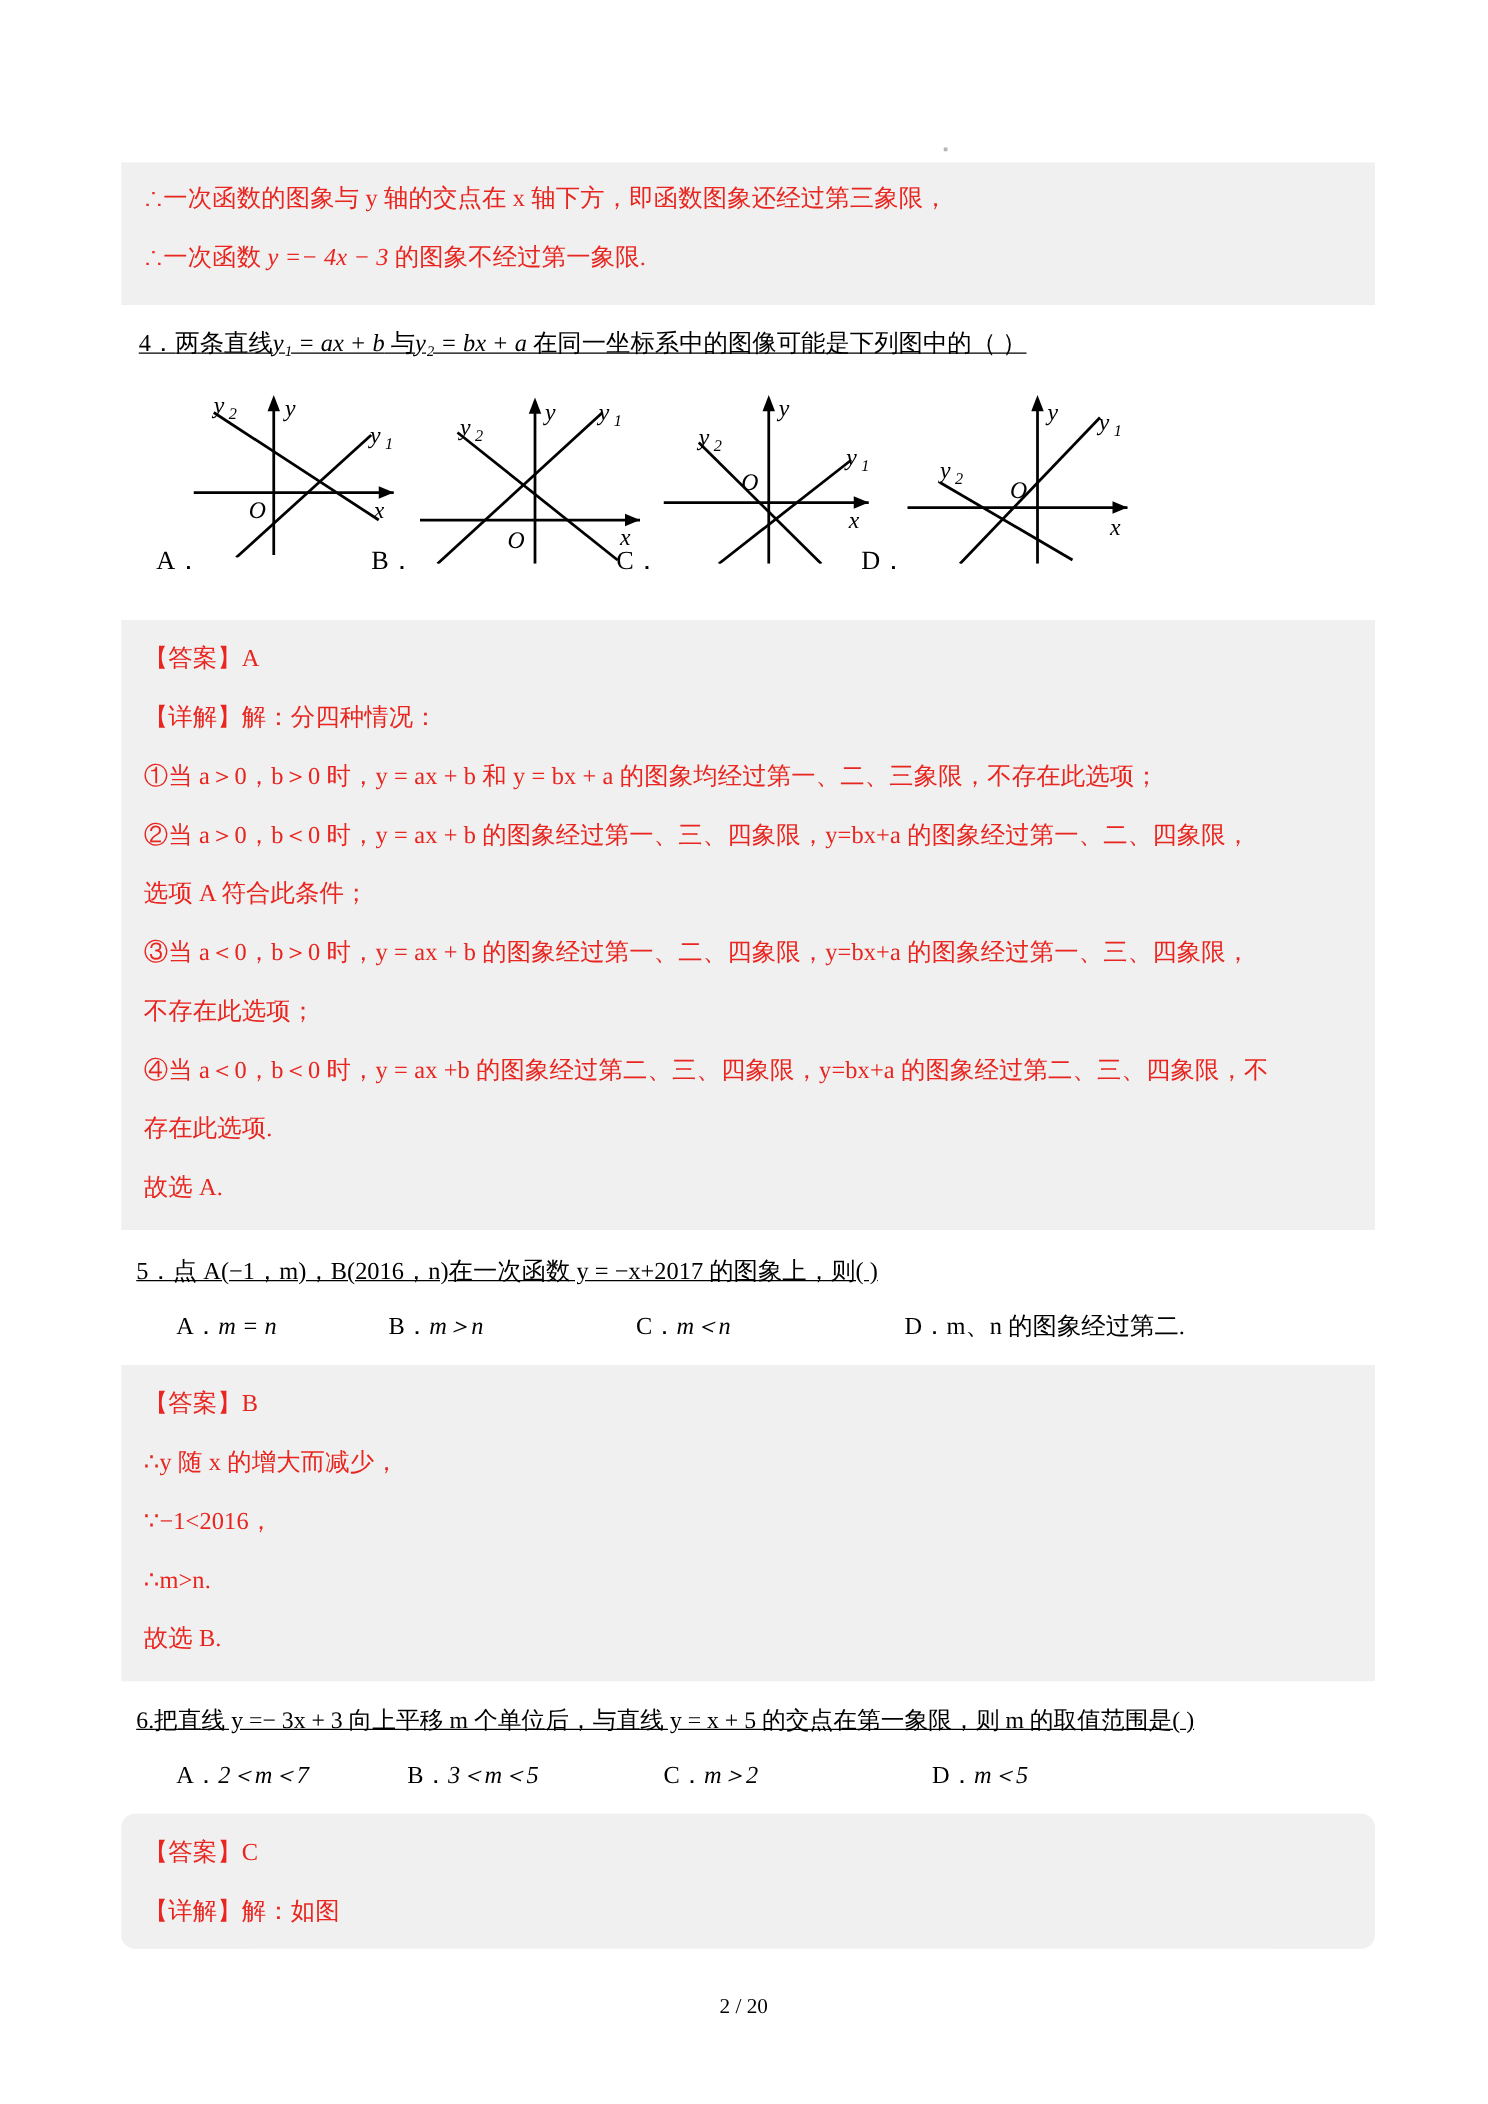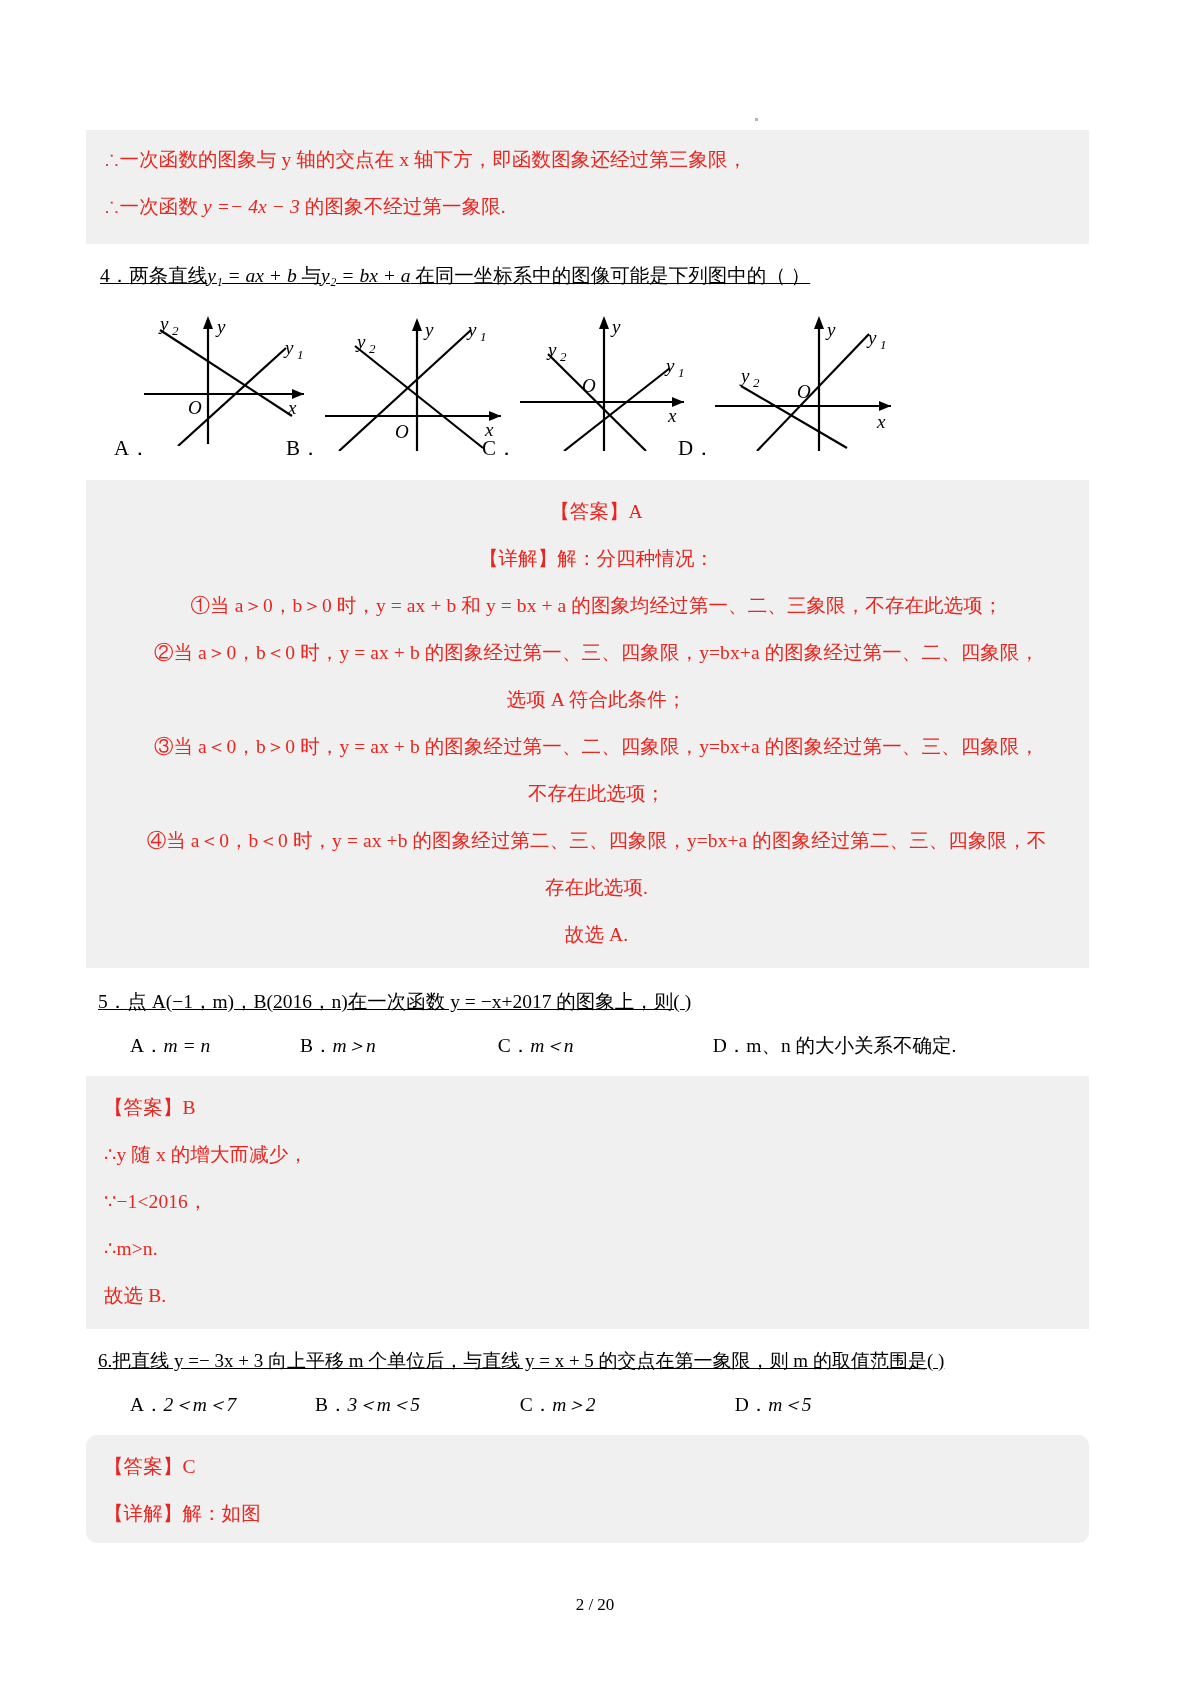--- a/index.html
+++ b/index.html
@@ -17,21 +17,21 @@
   }
   .page {
     position: relative;
     width: 1190px;
     height: 1683px;
     box-sizing: border-box;
     padding: 0;
   }
   .content {
     position: absolute;
-    left: 86px;
+    left: 97px;
     top: 0;
     width: 1000px;
   }
 
   
   .sol-block {
     background: #f0f0f0;
     color: #e8251f;
     padding: 8px 0 10px 0;
     box-sizing: border-box;
@@ -209,21 +209,21 @@
           <text x="176" y="122" font-family="Liberation Serif, serif" font-size="19" font-style="italic">x</text>
         </svg>
       </div>
 
       <span class="choice-label" style="left:28px;top:136px;">A．</span>
       <span class="choice-label" style="left:200px;top:136px;">B．</span>
       <span class="choice-label" style="left:396px;top:136px;">C．</span>
       <span class="choice-label" style="left:592px;top:136px;">D．</span>
     </div>
 
-    <div class="sol-block" style="margin-top:10px;text-align:center;">
+    <div class="sol-block" style="margin-top:26px;">
       <div class="sol-line">
         <span>【答案】</span><span>A</span>
       </div>
       <div class="sol-line">
         <span>【详解】</span><span>解：分四种情况：</span>
       </div>
       <div class="sol-line">①当 a＞0，b＞0 时，y = ax + b 和 y = bx + a 的图象均经过第一、二、三象限，不存在此选项；</div>
       <div class="sol-line">②当 a＞0，b＜0 时，y = ax + b 的图象经过第一、三、四象限，y=bx+a 的图象经过第一、二、四象限，</div>
       <div class="sol-line">选项 A 符合此条件；</div>
       <div class="sol-line">③当 a＜0，b＞0 时，y = ax + b 的图象经过第一、二、四象限，y=bx+a 的图象经过第一、三、四象限，</div>
@@ -240,21 +240,21 @@
       <span class="opt" style="width:165px;">
         <span>A．</span><em class="m">m = n</em>
       </span>
       <span class="opt" style="width:193px;">
         <span>B．</span><em class="m">m＞n</em>
       </span>
       <span class="opt" style="width:210px;">
         <span>C．</span><em class="m">m＜n</em>
       </span>
       <span class="opt">
-        <span>D．</span><span>m、n 的大小关系不确定.</span>
+        <span>D．</span><span>m、n 的图象经过第二.</span>
       </span>
     </div>
 
     <div class="sol-block" style="margin-top:8px;">
       <div class="sol-line">
         <span>【答案】</span><span>B</span>
       </div>
       <div class="sol-line">∴y 随 x 的增大而减少，</div>
       <div class="sol-line">∵−1&lt;2016，</div>
       <div class="sol-line">∴m&gt;n.</div>

